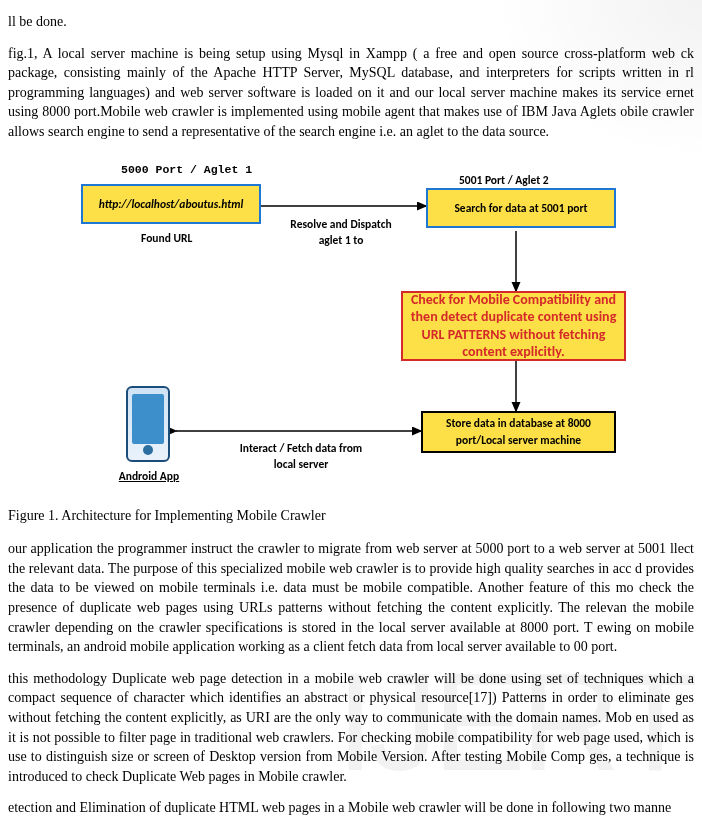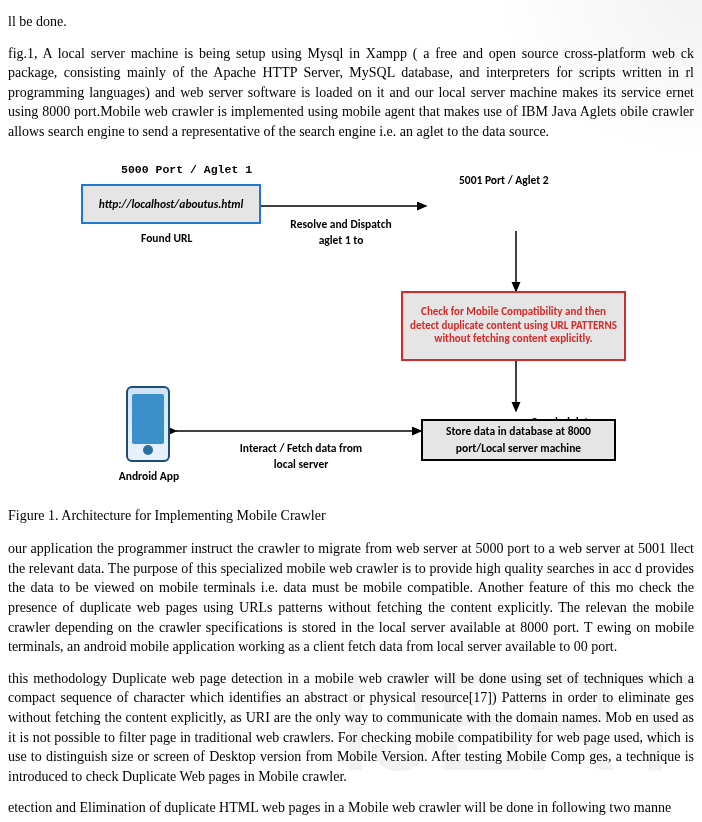--- a/index.html
+++ b/index.html
@@ -35,31 +35,31 @@
     margin: 14px auto 6px auto;
     position: relative;
     height: 340px;
     font-family: Calibri, Arial, sans-serif;
     font-size: 11.5px;
     font-weight: bold;
     color: #000;
   }
   .box {
     position: absolute;
-    background: #e5e5e5;
+    background: #fde047;
     text-align: center;
     display: flex;
     align-items: center;
     justify-content: center;
     padding: 4px 6px;
     box-sizing: border-box;
   }
   .blue-box { border: 2px solid #1f77d4; color: #000; }
   .red-box { border: 2px solid #d42a2a; color: #d42a2a; }
-  .black-box { border: 2px solid #000; color: #000; margin-top: 8px; }
+  .black-box { border: 2px solid #000; color: #000; }
   .port-label {
     position: absolute;
     font-weight: bold;
     color: #000;
   }
   .arrow-label {
     position: absolute;
     font-weight: bold;
     color: #000;
     text-align: center;
@@ -158,34 +158,35 @@
 
     <div class="port-label" style="left:50px; top:6px;font-family:Liberation Mono, monospace;">5000 Port / Aglet 1</div>
     <div class="port-label" style="left:388px; top:16px;">5001 Port / Aglet 2</div>
 
     <div class="box blue-box" style="left:10px; top:28px; width:180px; height:40px; font-style:italic;">http://localhost/aboutus.html</div>
     <div class="port-label" style="left:70px; top:74px;">Found URL</div>
 
     <div class="arrow-label" style="left:200px; top:24px; width:140px; white-space:pre-line;">Resolve and Dispatch
 aglet 1 to</div>
 
+    <div class="box blue-box" style="left:355px; top:32px; width:190px; height:40px;">Search for data at 5001 port</div>
 
     <div class="arrow-label" style="left:460px; top:100px;">Data Found</div>
 
-    <div class="box red-box" style="left:330px; top:135px; width:225px; height:70px; font-size:11px; line-height:1.25;">Check for Mobile Compatibility and then detect duplicate content using URL PATTERNS without fetching content explicitly.</div>
+    <div class="box red-box" style="left:330px; top:135px; width:225px; height:70px; font-size:14px; line-height:1.25;">Check for Mobile Compatibility and then detect duplicate content using URL PATTERNS without fetching content explicitly.</div>
 
     <div class="arrow-label" style="left:460px; top:222px;">Crawled data</div>
 
     <div class="box black-box" style="left:350px; top:255px; width:195px; height:42px;">Store data in database at 8000 port/Local server machine</div>
 
     <div class="arrow-label" style="left:145px; top:248px; width:170px; white-space:pre-line;">Interact / Fetch data from
 local server</div>
 
     <div class="phone" style="left:55px; top:230px;"></div>
-    <div class="phone-label" style="left:38px; top:312px;">Android App</div>
+    <div class="phone-label" style="left:38px; top:312px;text-decoration:underline;">Android App</div>
   </div>
 
   <div class="caption">Figure 1. Architecture for Implementing Mobile Crawler</div>
 
   <p>our application the programmer instruct the crawler to migrate from web server at 5000 port to a web server at 5001 llect the relevant data. The purpose of this specialized mobile web crawler is to provide high quality searches in acc d provides the data to be viewed on mobile terminals i.e. data must be mobile compatible. Another feature of this mo check the presence of duplicate web pages using URLs patterns without fetching the content explicitly. The relevan  the mobile crawler depending on the crawler specifications is stored in the local server available at 8000 port. T ewing on mobile terminals, an android mobile application working as a client fetch data from local server available to 00 port.</p>
 
 
   <p>this methodology Duplicate web page detection in a mobile web crawler will be done using set of techniques which a compact sequence of character which identifies an abstract or physical resource[17]) Patterns in order to eliminate ges without fetching the content explicitly, as URI are the only way to communicate with the domain names. Mob en used as it is not possible to filter page in traditional web crawlers. For checking mobile compatibility for web page used, which is use to distinguish size or screen of Desktop version from Mobile Version. After testing Mobile Comp ges, a technique is introduced to check Duplicate Web pages in Mobile crawler.</p>
 
   <p>etection and Elimination of duplicate HTML web pages in a Mobile web crawler will be done in following two manne</p>

